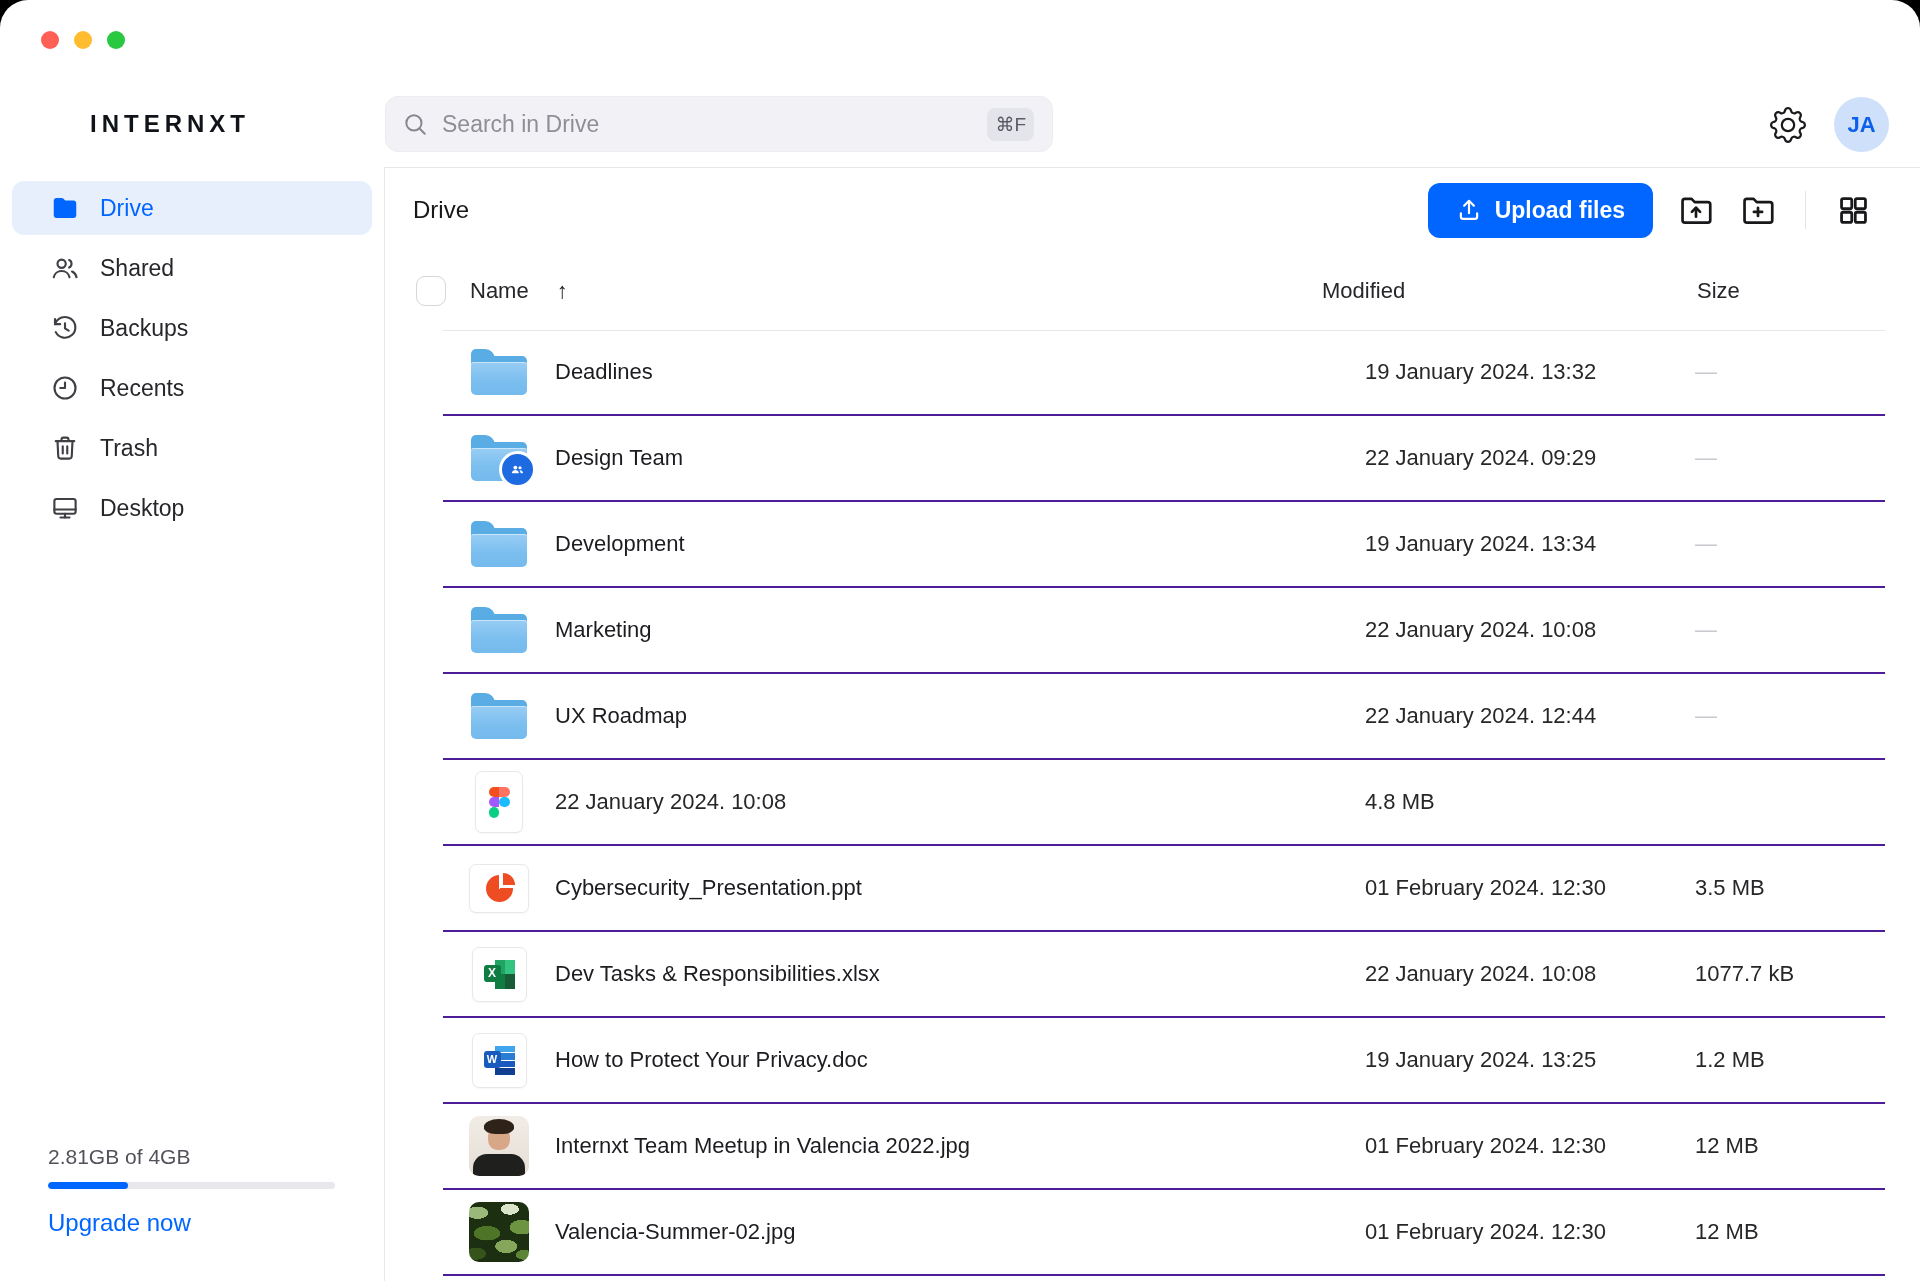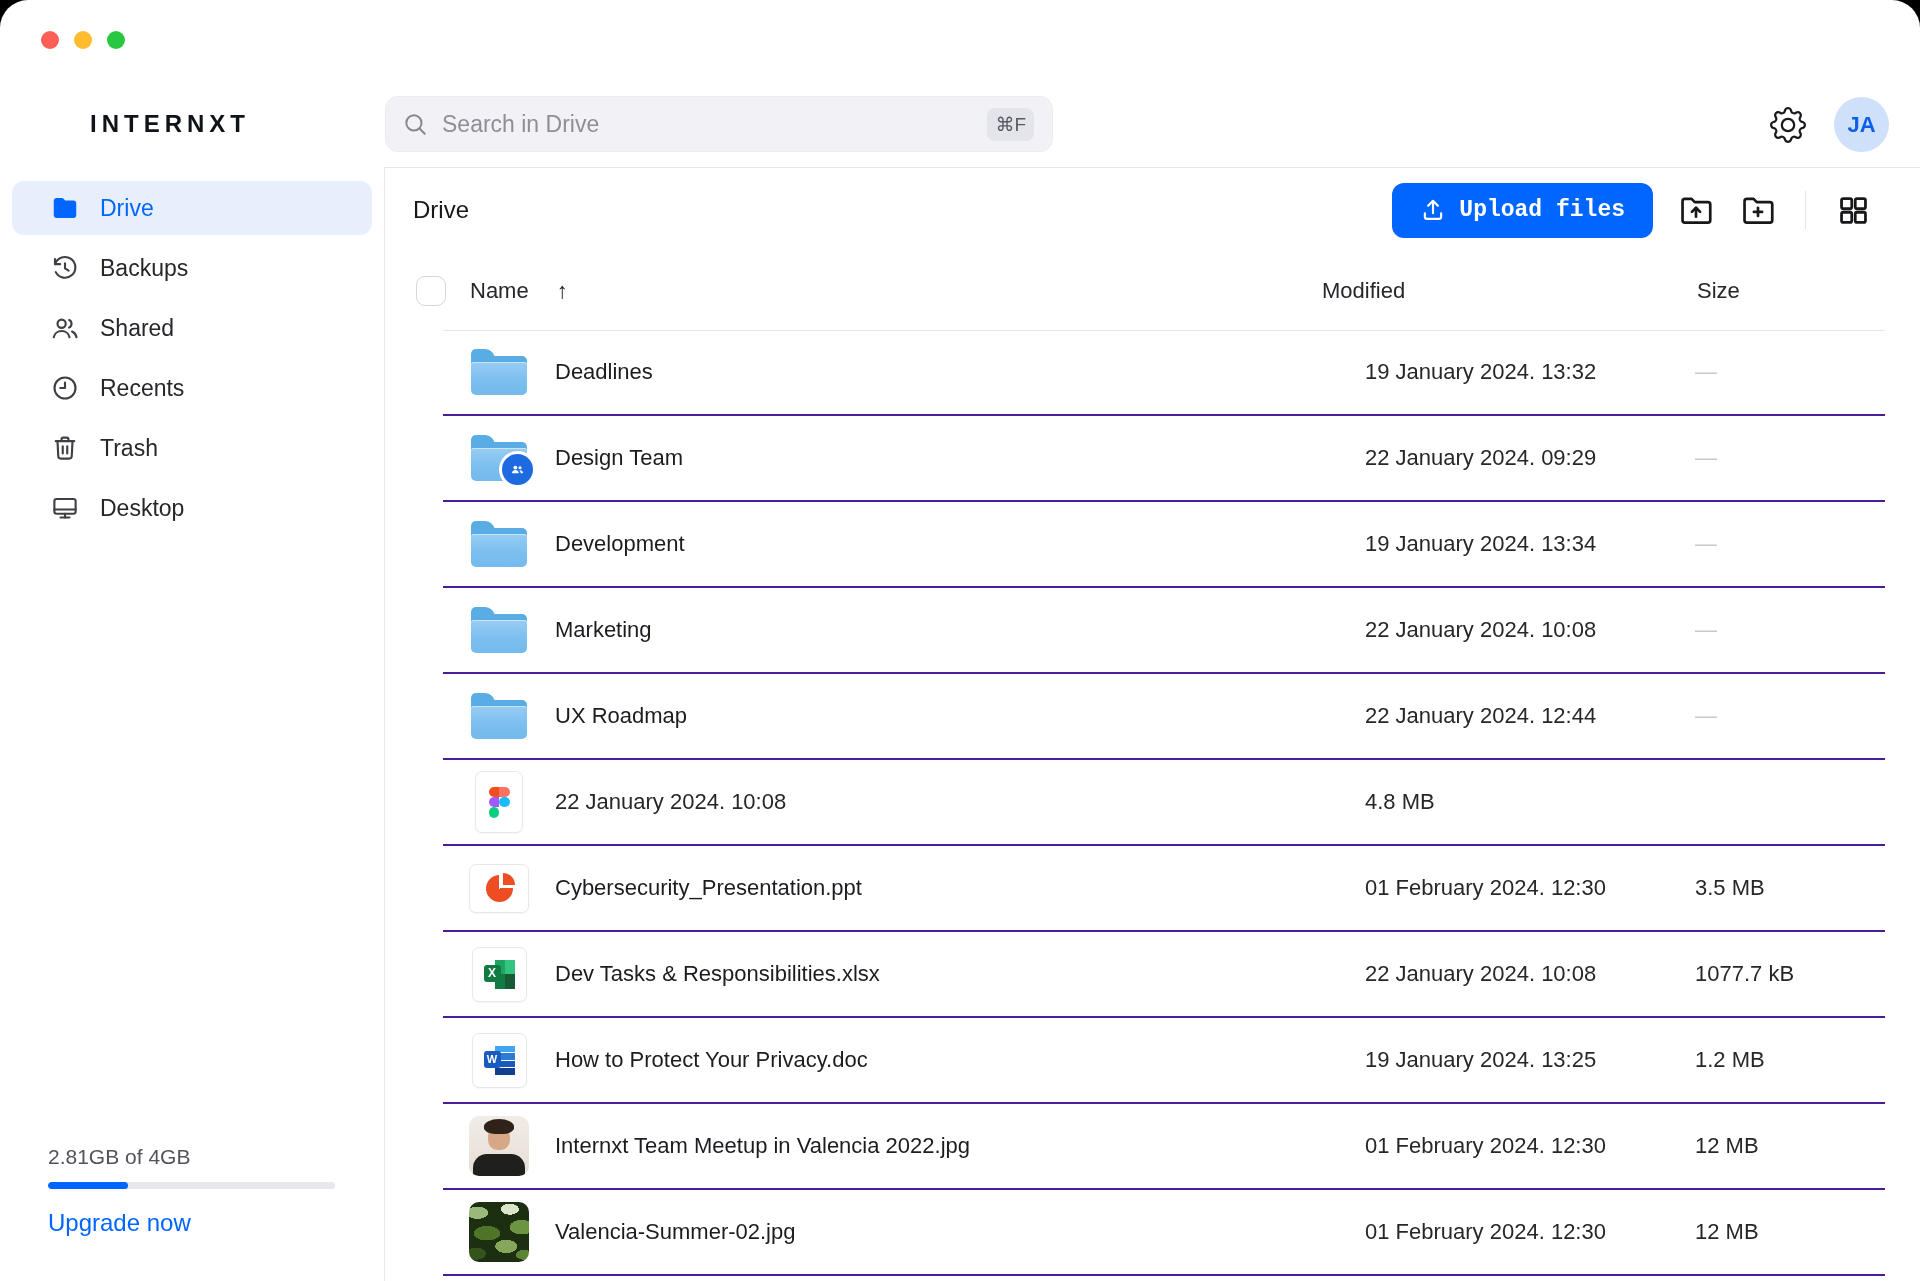--- a/index.html
+++ b/index.html
@@ -46,21 +46,21 @@
   .upgrade{display:inline-block;margin-top:20px;font-size:24px;color:#0066ff;font-weight:500;cursor:pointer;}
 
   
   .main{position:absolute;left:385px;top:168px;right:0;bottom:0;}
   .toolbar{position:absolute;top:0;left:0;right:0;height:84px;display:flex;align-items:center;
            padding:0 48px 0 28px;box-sizing:border-box;}
   .page-title{font-size:24px;color:#18181b;font-weight:500;}
   .tools{margin-left:auto;display:flex;align-items:center;gap:24px;}
   .upload-btn{height:55px;border:none;border-radius:12px;background:#0066ff;color:#fff;
               font-size:23px;font-weight:600;display:flex;align-items:center;gap:13px;
-              padding:0 28px;cursor:pointer;font-family:Liberation Mono, monospace;}
+              padding:0 28px;cursor:pointer;font-family:Liberation Sans, sans-serif;}
   .icon-btn{width:38px;height:38px;border:none;background:transparent;padding:0;cursor:pointer;
             display:flex;align-items:center;justify-content:center;}
   .tool-sep{width:1px;height:38px;background:#e4e4e8;margin:0 4px;}
 
   
   .listhead{position:absolute;top:84px;left:58px;right:35px;height:78px;
             border-bottom:1px solid #e7e7eb;}
   .checkbox{position:absolute;left:-27px;top:24px;width:30px;height:30px;box-sizing:border-box;
             border:1px solid #d6d6dc;border-radius:9px;background:#fff;cursor:pointer;}
   .h-name{position:absolute;left:27px;top:0;height:100%;display:flex;align-items:center;gap:28px;
@@ -184,37 +184,37 @@
     <span class="nicon">
           <svg viewBox="0 0 24 24" width="30" height="30" fill="#0066ff">
             <path d="M3 6.2C3 5 4 4 5.2 4h4.1c.6 0 1.1.2 1.5.6L12.2 6h6.6C20 6 21 7 21 8.2v9.6c0 1.2-1 2.2-2.2 2.2H5.2C4 20 3 19 3 17.8V6.2z"></path>
           </svg>
         </span>
     <span class="nlabel">Drive</span>
   </div>
       <div class="nav-item">
     <span class="nicon">
           <svg viewBox="0 0 24 24" width="30" height="30" fill="none" stroke="currentColor" stroke-width="1.7" stroke-linecap="round" stroke-linejoin="round">
-            <path d="M4 4.8v4.1h4.1"></path>
-            <path d="M4.6 15.3a8.3 8.3 0 1 0-.5-6.4"></path>
-            <path d="M12 8.2v4.1l2.9 1.8"></path>
-          </svg>
-        </span>
-    <span class="nlabel">Backups</span>
-  </div>
-      <div class="nav-item">
-    <span class="nicon">
-          <svg viewBox="0 0 24 24" width="30" height="30" fill="none" stroke="currentColor" stroke-width="1.7" stroke-linecap="round" stroke-linejoin="round">
             <circle cx="9.3" cy="8.6" r="3.3"></circle>
             <path d="M3 19.4c.6-3 3.2-5 6.3-5s5.7 2 6.3 5"></path>
             <path d="M15.3 5.6a3.3 3.3 0 0 1 0 6"></path>
             <path d="M17.6 14.8c1.9.8 3.2 2.4 3.6 4.6"></path>
           </svg>
         </span>
     <span class="nlabel">Shared</span>
+  </div>
+      <div class="nav-item">
+    <span class="nicon">
+          <svg viewBox="0 0 24 24" width="30" height="30" fill="none" stroke="currentColor" stroke-width="1.7" stroke-linecap="round" stroke-linejoin="round">
+            <path d="M4 4.8v4.1h4.1"></path>
+            <path d="M4.6 15.3a8.3 8.3 0 1 0-.5-6.4"></path>
+            <path d="M12 8.2v4.1l2.9 1.8"></path>
+          </svg>
+        </span>
+    <span class="nlabel">Backups</span>
   </div>
       <div class="nav-item">
     <span class="nicon">
           <svg viewBox="0 0 24 24" width="30" height="30" fill="none" stroke="currentColor" stroke-width="1.7" stroke-linecap="round" stroke-linejoin="round">
             <circle cx="12" cy="12" r="8.4"></circle>
             <path d="M12 7.6V12H8.2"></path>
           </svg>
         </span>
     <span class="nlabel">Recents</span>
   </div>

